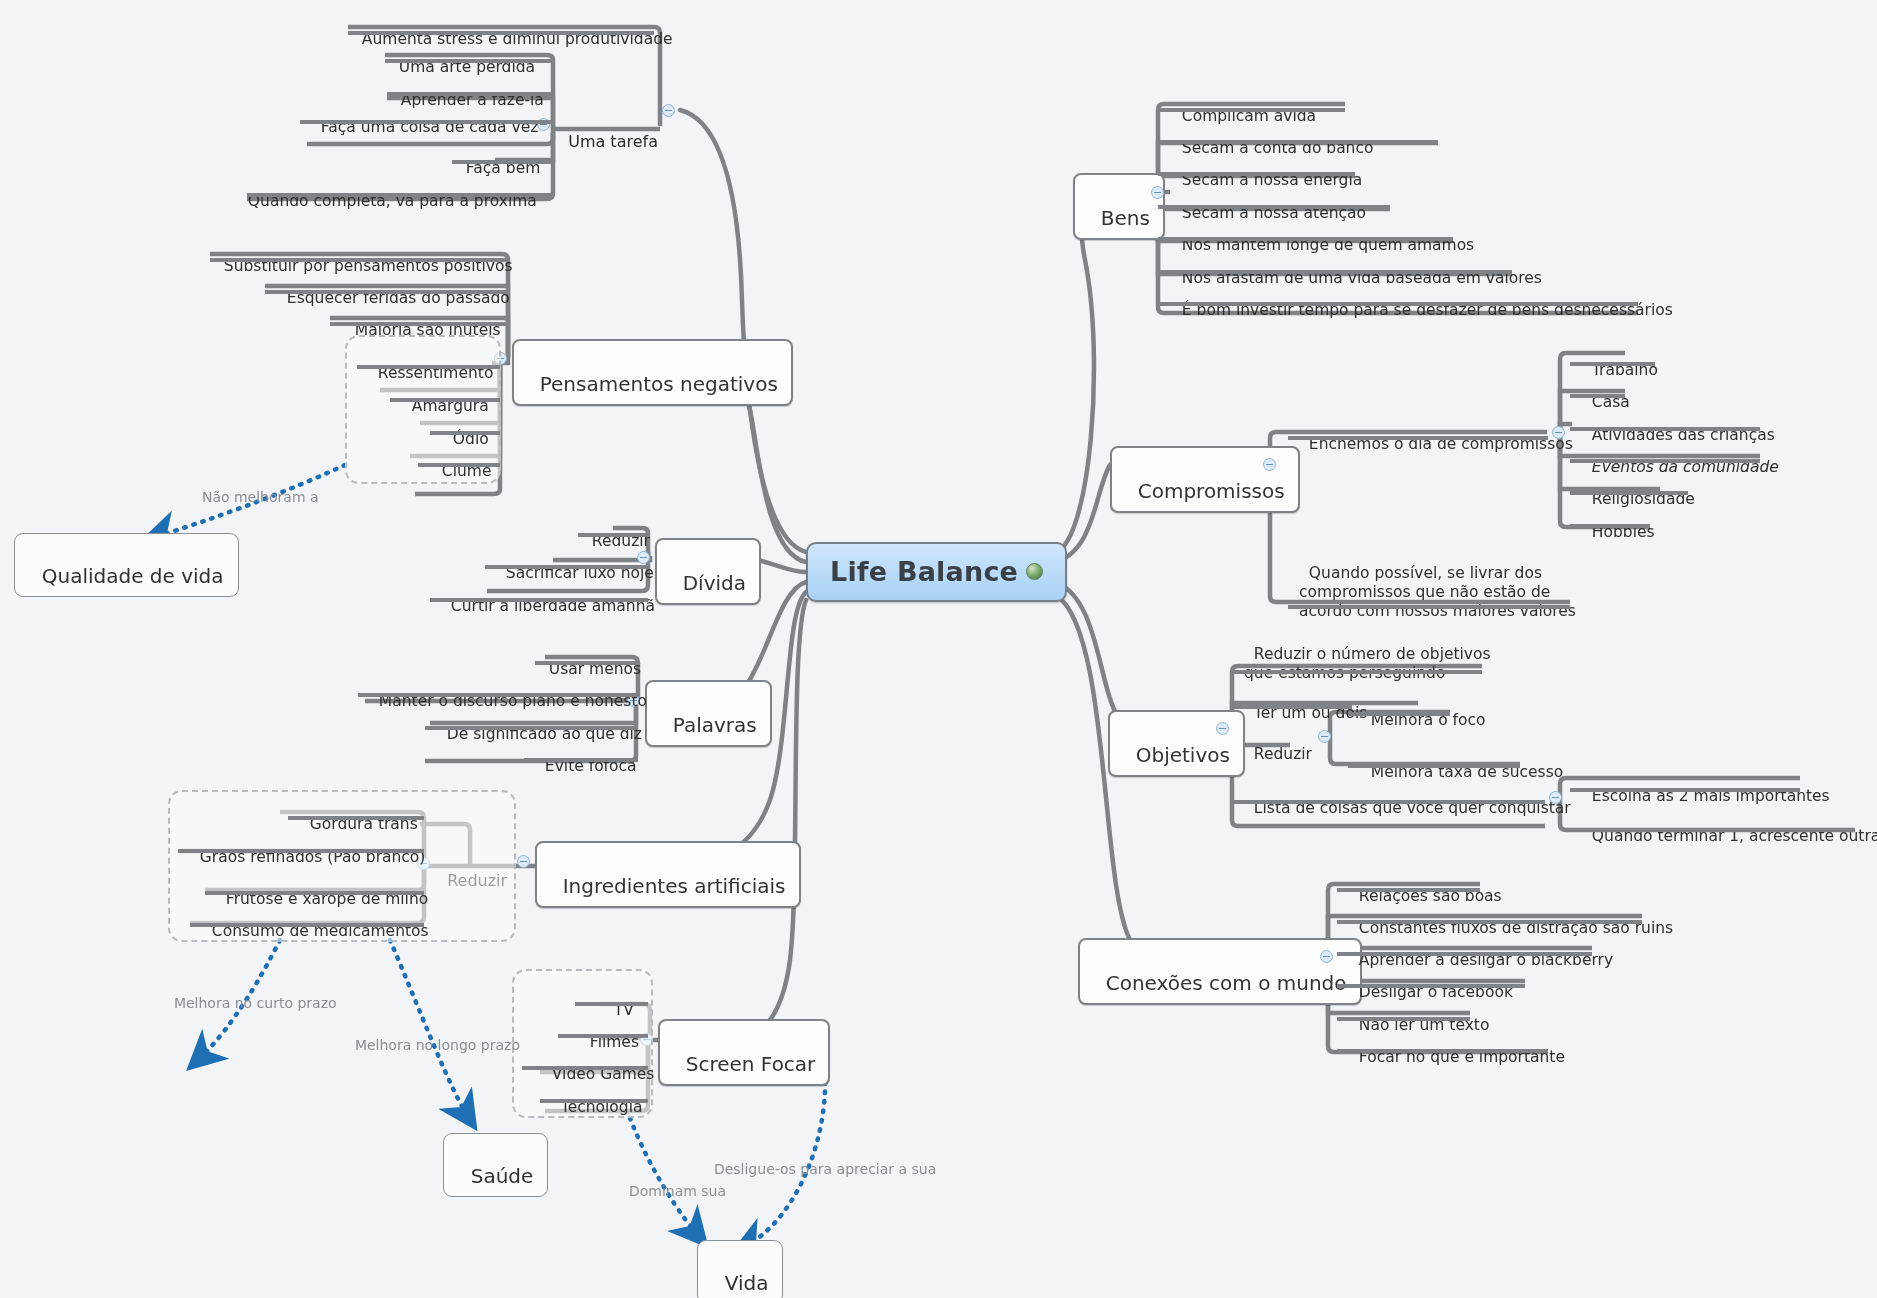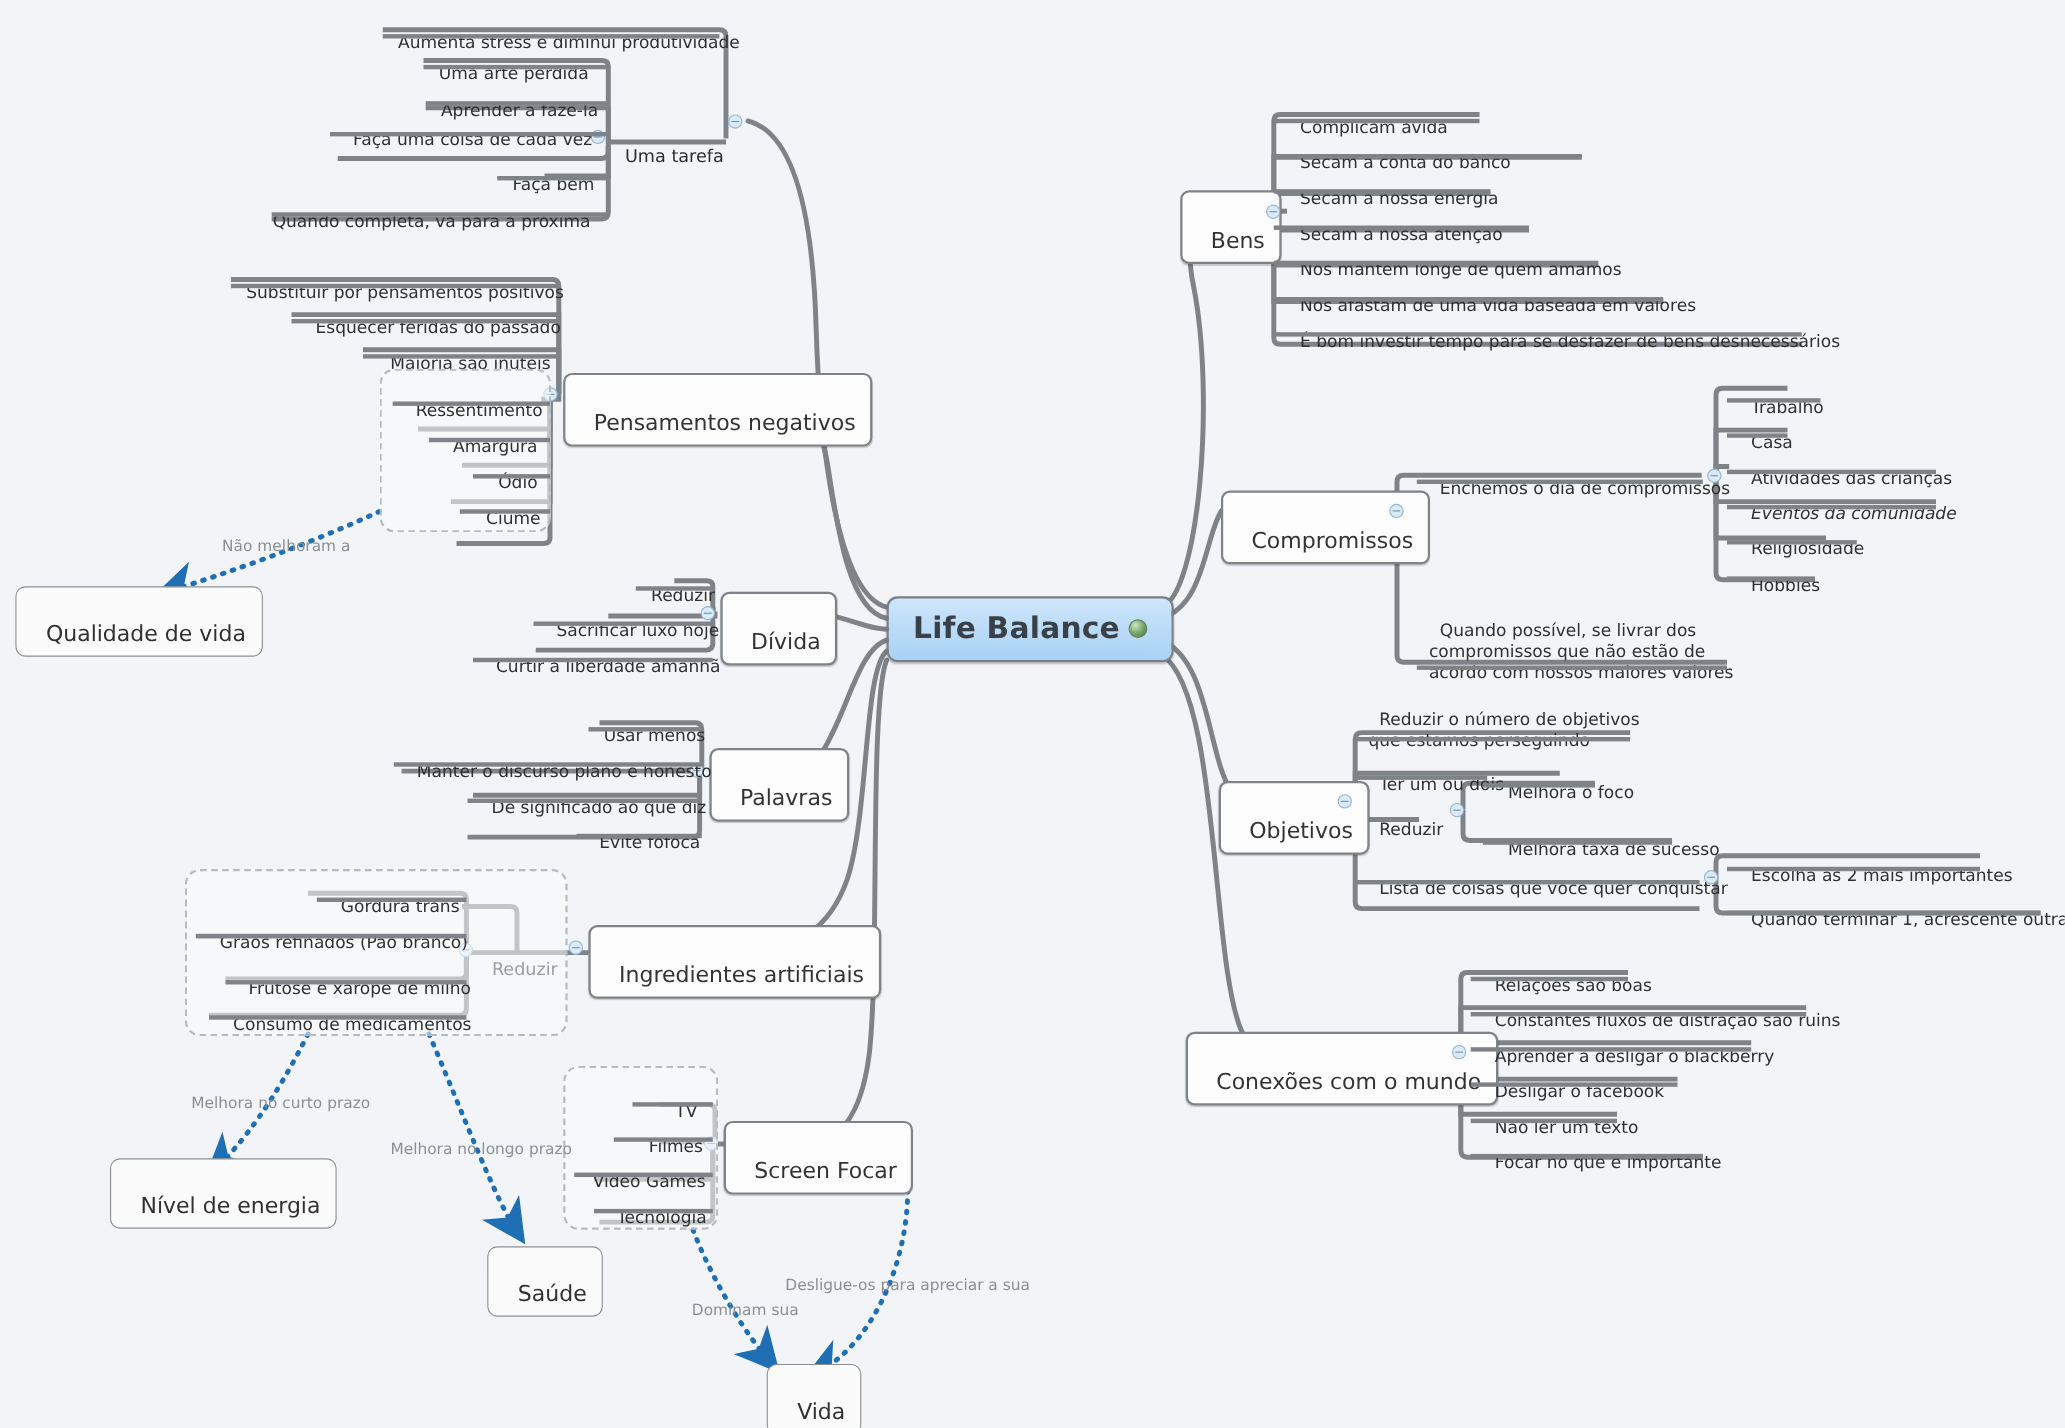--- a/index.html
+++ b/index.html
@@ -381,21 +381,21 @@
 <div class="node leaf" style="left:600px;top:982px;border:0;">
   <span>TV</span>
 </div>
 <div style="position:absolute;left:575px;top:1002px;width:73px;height:4px;background:#7f8387;"></div>
 
 <div class="node leaf" style="left:576px;top:1014px;border:0;">
   <span>Filmes</span>
 </div>
 <div style="position:absolute;left:558px;top:1034px;width:90px;height:4px;background:#7f8387;"></div>
 
-<div class="node leaf" style="left:525px;top:1046px;border:0;text-align:center;">
+<div class="node leaf" style="left:538px;top:1046px;border:0;text-align:center;">
   <span>Video Games</span>
 </div>
 <div style="position:absolute;left:522px;top:1066px;width:126px;height:4px;background:#7f8387;"></div>
 
 <div class="node leaf" style="left:547px;top:1079px;border:0;">
   <span>Tecnologia</span>
 </div>
 <div style="position:absolute;left:540px;top:1099px;width:108px;height:4px;background:#7f8387;"></div>
 
 <div class="node main" style="left:1073px;top:173px;">
@@ -565,23 +565,20 @@
 
 <div class="node leaf" style="left:1345px;top:1029px;border:0;">
   <span>Focar no que é importante</span>
 </div>
 <div style="position:absolute;left:1337px;top:1049px;width:211px;height:4px;background:#7f8387;"></div>
 
 <div class="node pill" style="left:14px;top:533px;">
   <span>Qualidade de vida</span>
 </div>
 
-<div class="node pill" style="left:100px;top:1053px;">
-  <span>Nível de energia</span>
-</div>
 
 <div class="node pill" style="left:443px;top:1133px;">
   <span>Saúde</span>
 </div>
 
 <div class="node pill" style="left:697px;top:1240px;">
   <span>Vida</span>
 </div>
 
 <div class="rel" style="left:193px;top:473px;">

